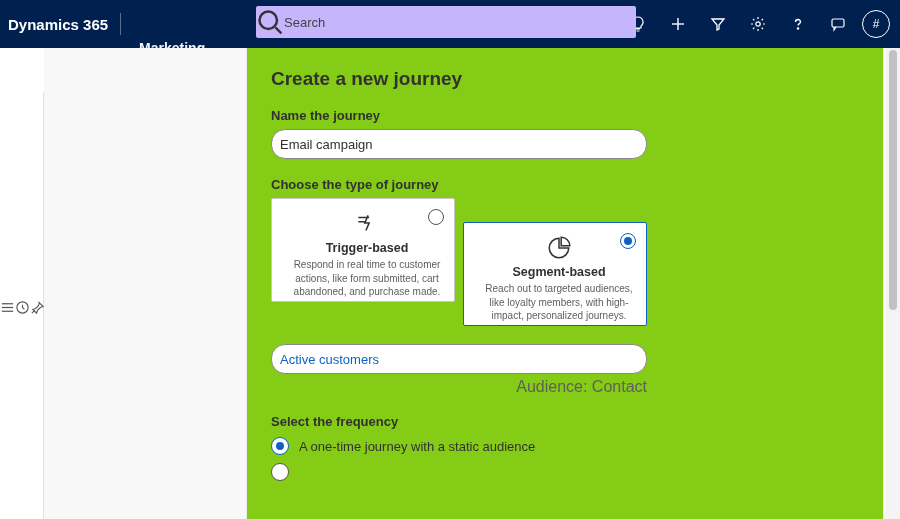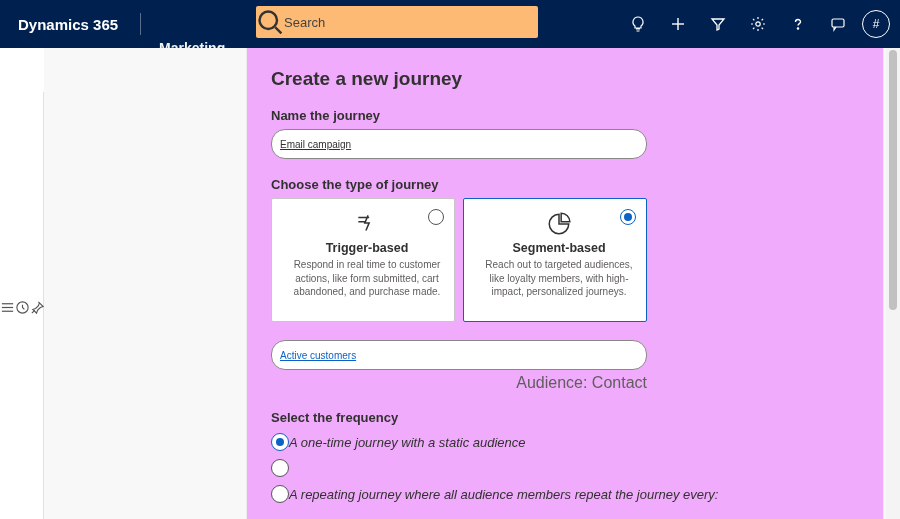--- a/index.html
+++ b/index.html
@@ -7,29 +7,29 @@
 
   
   .topbar {
     height: 48px; width: 100%;
     background: #002050;
     display: flex; align-items: center;
     color: #fff;
     position: relative;
   }
   .brand {
-    padding: 0 18px; font-size: 15px; font-weight: 600;
+    padding: 0 8px; font-size: 15px; font-weight: 600;
     display:flex; align-items:center; height:100%;
   }
   .brand-divider { width:1px; height:22px; background: rgba(255,255,255,0.35); margin: 0 4px 0 4px;}
   .brand-sub { padding: 0 14px; font-size: 14px; font-weight:700; opacity:0.95;margin-top:47px;}
   .search-wrap {
     position:absolute; left:256px; top:6px;
-    width:282px; height:32px;
-    background:#fdba74;
+    width:380px; height:32px;
+    background:#c4b5fd;
     display:flex; align-items:center;
     border-radius:2px;
   }
   .search-wrap .sicon { width:28px; display:flex; align-items:center; justify-content:center; color:#333; }
   .search-wrap input {
     flex:1; border:none; background:transparent; font-size:13px; color:#333;
     outline:none;
   }
   .search-wrap input::placeholder { color:#444; }
   .top-icons {
@@ -75,64 +75,63 @@
     font-size:10px; font-weight:600; display:flex; align-items:center; justify-content:center;
     margin-bottom:10px; border-radius:2px;
   }
 
   .main {
     flex:1; position:relative; overflow:hidden;
     background:#f8f8f8;
   }
   .panel {
     position:absolute; left:202px; top:0; right:16px; bottom:0;
-    background:#f0abfc;
+    background:#84cc16;
     border-left:1px solid #ececec;
     border-right:1px solid #ececec;
     overflow-y:auto;
   }
   .panel-inner-block { padding: 20px 0 40px 24px; }
 
   h1.title { font-size:19px; font-weight:600; color:#323130; margin-bottom:18px; }
   .flabel { font-size:13px; color:#323130; font-weight:600; margin-bottom:6px; }
   .field-input {
     width:376px; height:30px; border:1px solid #8a8886; border-radius:14px;
-    padding:0 8px; font-size:10px; color:#323130;
+    padding:0 8px; font-size:13px; color:#323130;
     outline:none;
-    text-decoration:underline;
   }
   .field-input.blue { color:#0b62c4; }
   .section-gap { height:18px; }
 
   .cards { display:flex; gap:8px; margin-top:4px; }
   .card {
-    width:184px; height:124px; border:1px solid #c8c6c4; border-radius:2px;
+    width:184px; height:104px; border:1px solid #c8c6c4; border-radius:2px;
     padding:10px 12px 8px 20px; position:relative;
     display:flex; flex-direction:column; align-items:center;
     cursor:pointer; background:#fff;
   }
-  .card.selected { border:1.5px solid #0b62c4; }
+  .card.selected { border:1.5px solid #0b62c4;margin-top:24px; }
   .card .radio {
     position:absolute; top:10px; right:10px;
     width:16px; height:16px; border:1px solid #555; border-radius:50%;
     background:#fff;
   }
   .card.selected .radio { border-color:#0b62c4; }
   .card.selected .radio::after {
     content:""; position:absolute; top:3px; left:3px; width:8px; height:8px;
     background:#0b62c4; border-radius:50%;
   }
   .card .cicon { width:26px; height:26px; margin:2px 0 4px 0; color:#333; }
   .card .ctitle { font-size:12.5px; font-weight:600; color:#323130; margin-bottom:3px; }
   .card .cdesc  { font-size:10px; color:#605e5c; text-align:center; line-height:1.35; }
 
   .req { color:#a4262c; margin-left:2px;}
   .hint { font-size:16px; color:#605e5c; text-align:right; width:376px; margin-top:4px;}
 
-  .radio-row { display:flex; align-items:center; margin:8px 0 4px 0; font-size:13px; color:#323130; cursor:pointer;font-style:italic;}
+  .radio-row { display:flex; align-items:center; gap:10px; margin:8px 0 4px 0; font-size:13px; color:#323130; cursor:pointer;}
   .radio-dot {
     width:18px; height:18px; border:1px solid #555; border-radius:50%;
     flex-shrink:0; position:relative; background:#fff;
   }
   .radio-row.sel .radio-dot { border-color:#0b62c4; }
   .radio-row.sel .radio-dot::after {
     content:""; position:absolute; top:4px; left:4px; width:8px; height:8px;
     border-radius:50%; background:#0b62c4;
   }
 
@@ -355,24 +354,20 @@
         <div class="section-gap"></div>
         <div class="flabel">Select the frequency</div>
 
         <div class="radio-row sel">
           <div class="radio-dot"></div>
           <span>A one-time journey with a static audience</span>
         </div>
         <div class="radio-row">
           <div class="radio-dot"></div>
         </div>
-        <div class="radio-row">
-          <div class="radio-dot"></div>
-          <span>A repeating journey where all audience members repeat the journey every:</span>
-        </div>
 
         
 
       </div>
     </div>
 
     <div class="scrollbar">
       <div class="thumb"></div>
     </div>
   </div>

